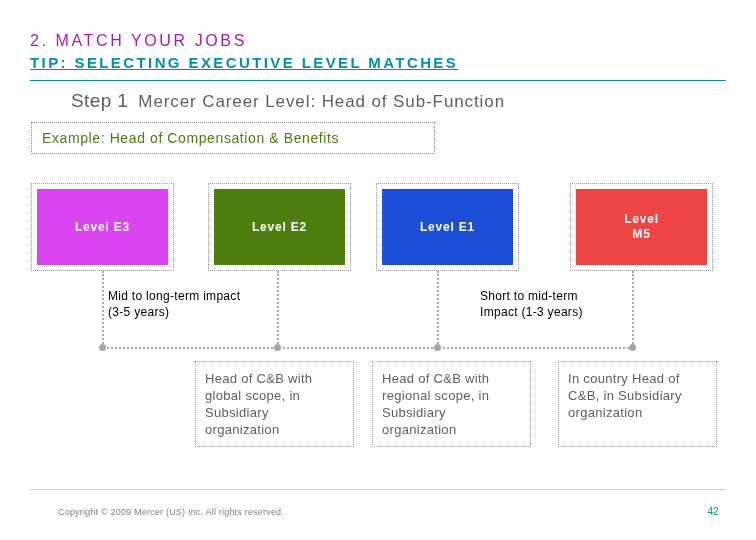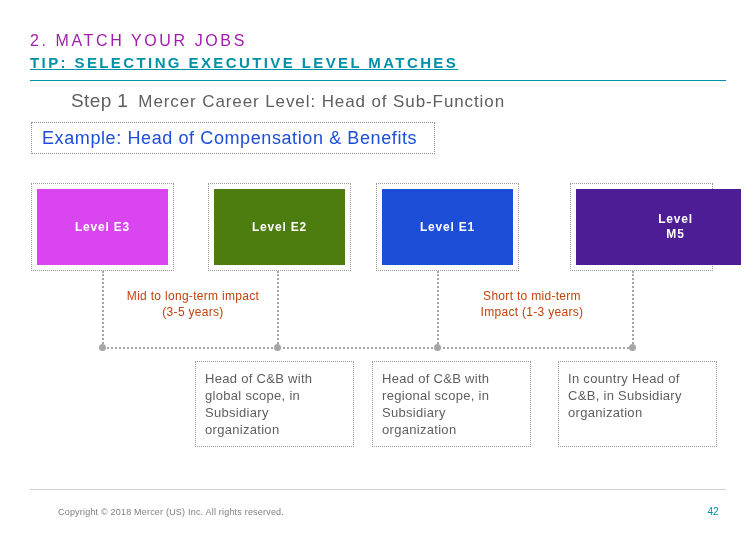--- a/index.html
+++ b/index.html
@@ -84,22 +84,22 @@
     top: 122px;
     width: 404px;
     height: 32px;
     border: 1px dotted #8c8c8c;
     box-sizing: border-box;
     display: flex;
     align-items: center;
     padding-left: 10px;
   }
   .example-text {
-    font-size: 18px;
-    color: #1d4ed8;
+    font-size: 14px;
+    color: #4d7c0f;
     letter-spacing: 0.6px;
   }
 
   
   .level-card {
     position: absolute;
     top: 183px;
     width: 143px;
     height: 88px;
     border: 1px dotted #9a9a9a;
@@ -121,32 +121,31 @@
   }
   .lc0 { left: 31px; }
   .lc1 { left: 208px; }
   .lc2 { left: 376px; }
   .lc3 { left: 570px; }
 
   
   .impact {
     position: absolute;
     font-size: 12px;
-    color: #c2410c;
+    color: #000000;
     line-height: 16px;
     letter-spacing: 0.3px;
-    text-align: center;
   }
   .impact-left {
     left: 108px;
     top: 288px;
     width: 170px;
   }
   .impact-right {
-    left: 442px;
+    left: 480px;
     top: 288px;
     width: 180px;
   }
 
   
   .vline {
     position: absolute;
     width: 0;
     border-left: 2px dotted #a6a6a6;
   }
@@ -232,37 +231,37 @@
   <div class="level-card lc0">
     <div class="level-inner" id="lvl0" style="background: #d946ef;">Level E3</div>
   </div>
   <div class="level-card lc1">
     <div class="level-inner" id="lvl1" style="background: #4d7c0f;">Level E2</div>
   </div>
   <div class="level-card lc2">
     <div class="level-inner" id="lvl2" style="background: #1d4ed8;">Level E1</div>
   </div>
   <div class="level-card lc3">
-    <div class="level-inner" id="lvl3" style="background: #4c1d95; padding-left: 34px;">Level<br>M5</div>
+    <div class="level-inner" id="lvl3" style="background: #ef4444;">Level<br>M5</div>
   </div>
 
   <div class="impact impact-left" id="impact-left">Mid to long-term impact<br>(3-5 years)</div>
   <div class="impact impact-right" id="impact-right">Short to mid-term<br>Impact (1-3 years)</div>
 
   <div class="vline" style="left:102px; top:271px; height:76px;"></div>
   <div class="vline" style="left:277px; top:271px; height:76px;"></div>
   <div class="vline" style="left:437px; top:271px; height:76px;"></div>
   <div class="vline" style="left:632px; top:271px; height:76px;"></div>
   <div class="hline" style="left:102px; top:347px; width:531px;"></div>
   <div class="dot" style="left:99px; top:344px;"></div>
   <div class="dot" style="left:274px; top:344px;"></div>
   <div class="dot" style="left:434px; top:344px;"></div>
   <div class="dot" style="left:629px; top:344px;"></div>
 
   <div class="desc-box db1">Head of C&amp;B with global scope, in Subsidiary organization</div>
   <div class="desc-box db3">In country Head of C&amp;B, in Subsidiary organization</div>
   <div class="desc-box db2">Head of C&amp;B with regional scope, in Subsidiary organization</div>
 
   <div class="footer-rule"></div>
-  <div class="copyright">Copyright © 2018 Mercer (US) Inc. All rights reserved.</div>
+  <div class="copyright">Copyright © 2009 Mercer (US) Inc. All rights reserved.</div>
   <div class="page-num">42</div>
 
 </div>
 
 </body></html>

